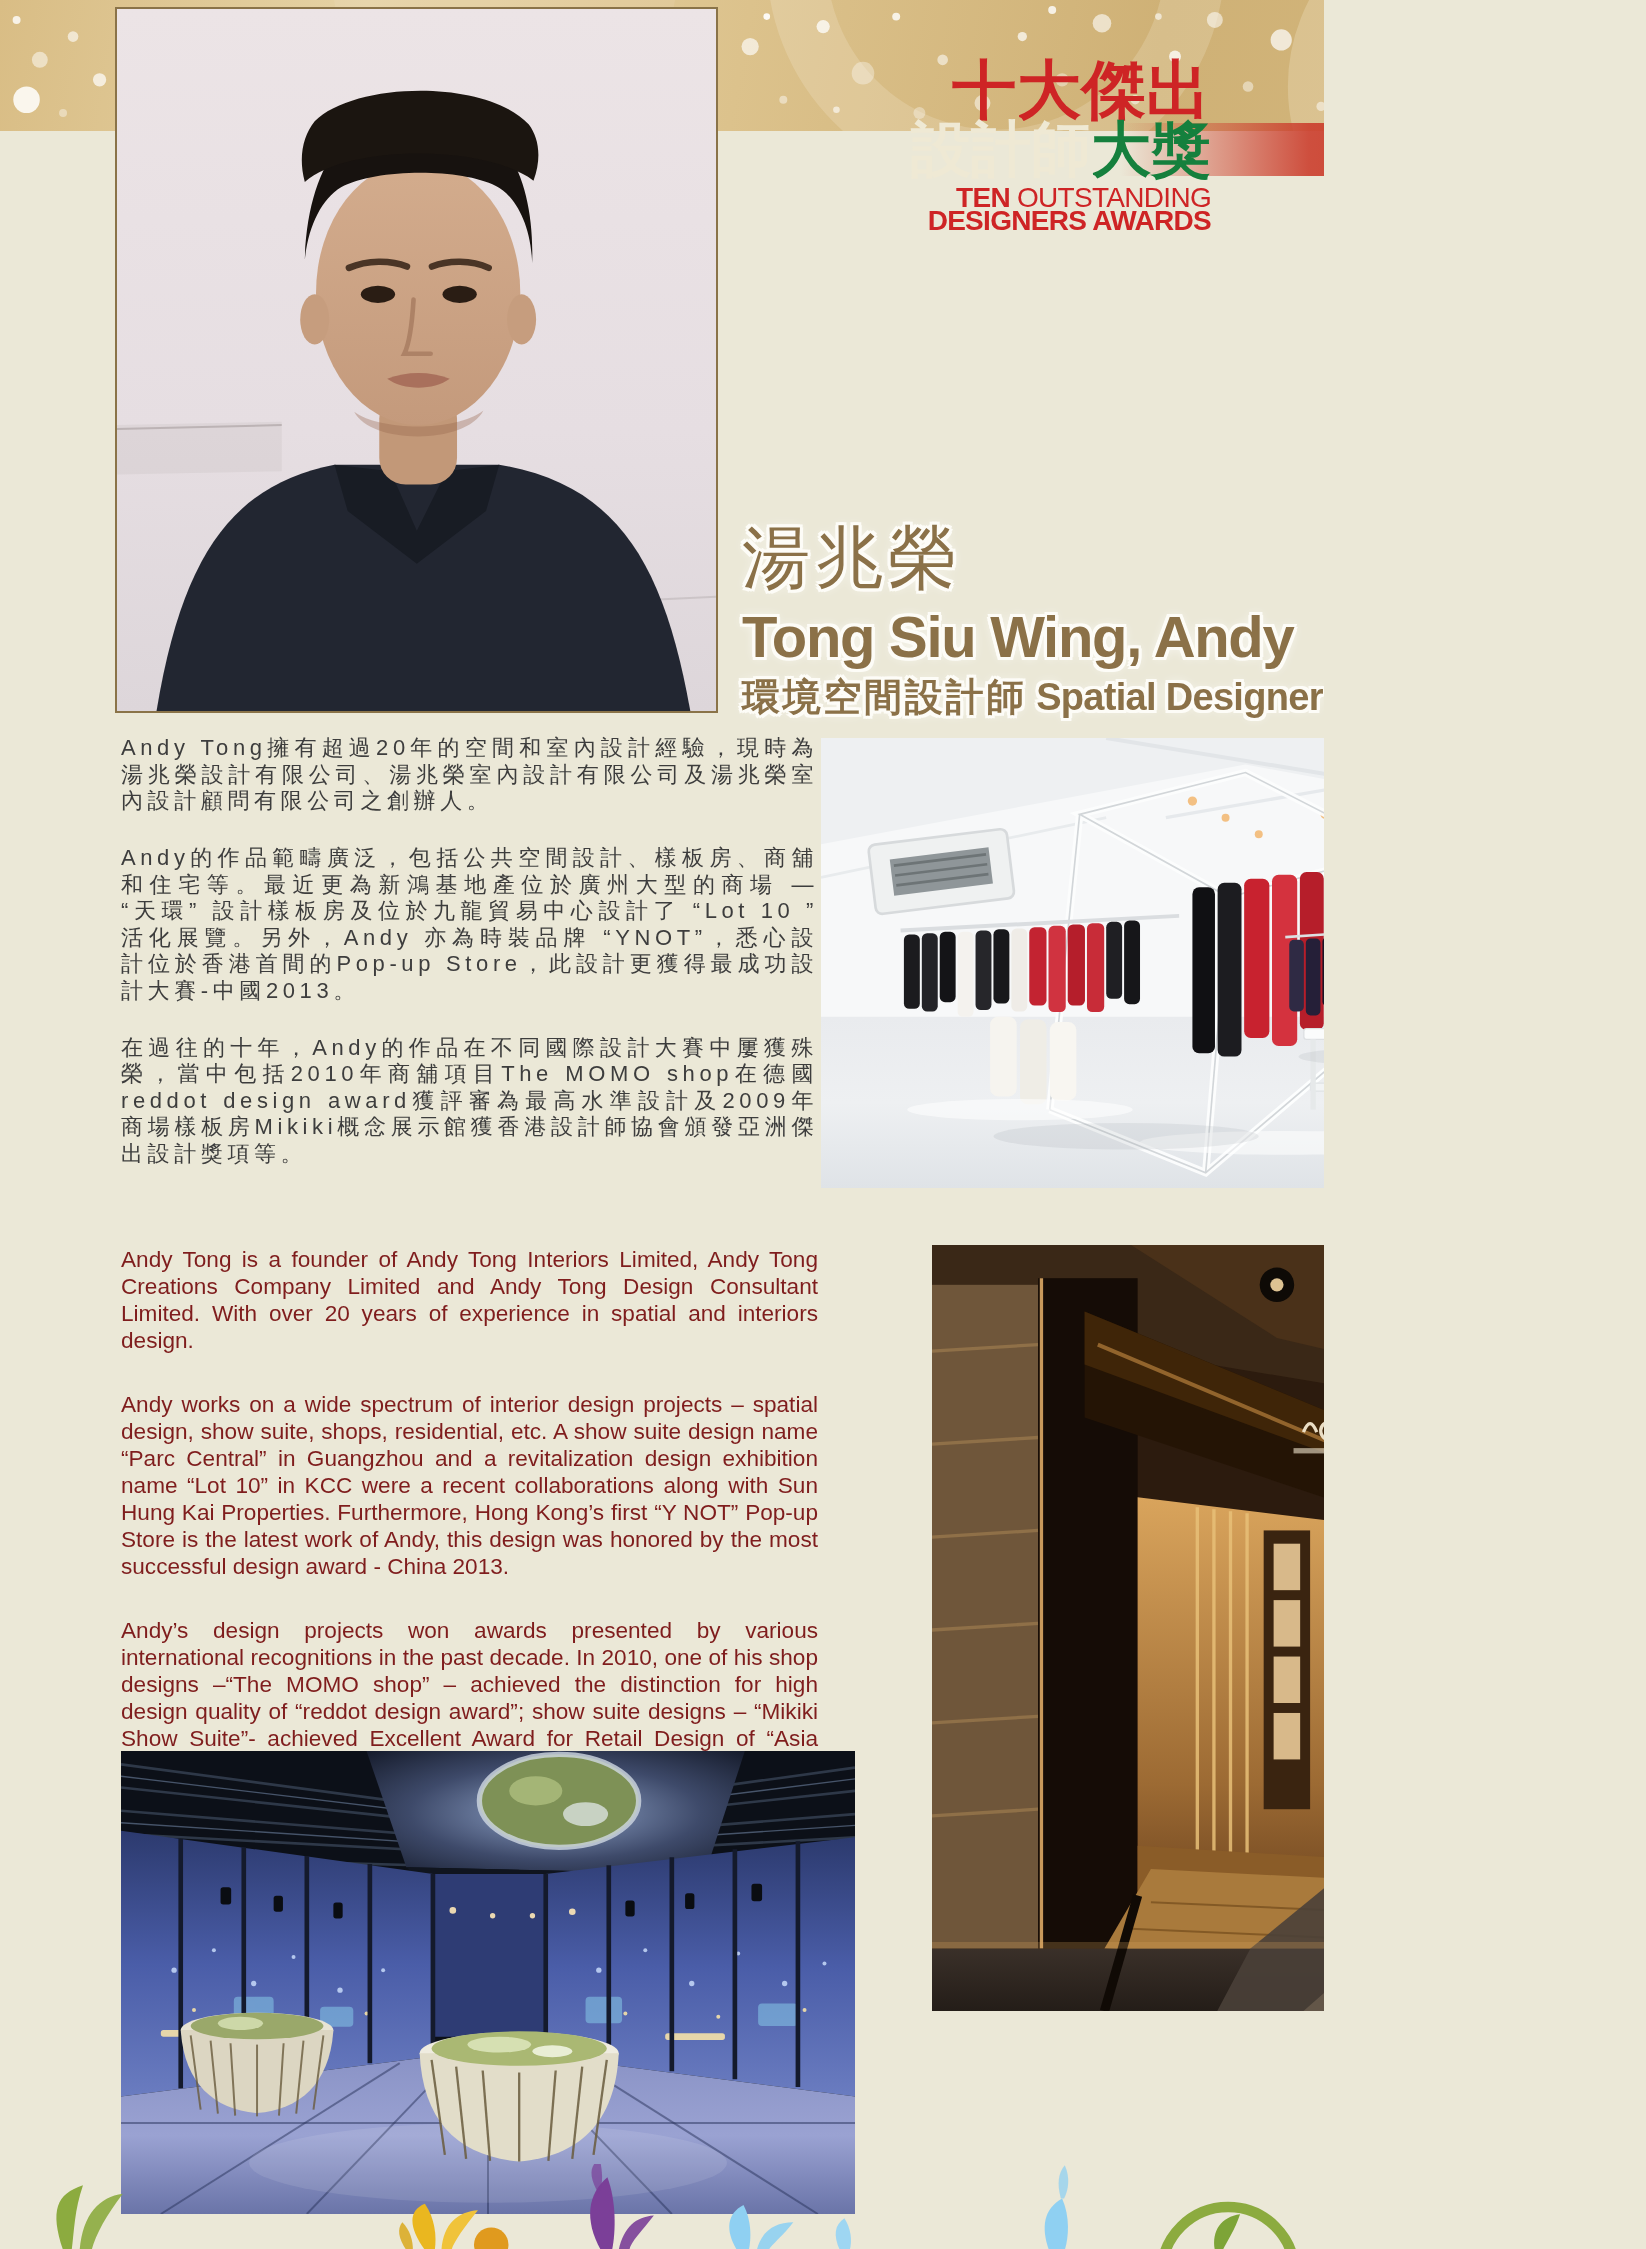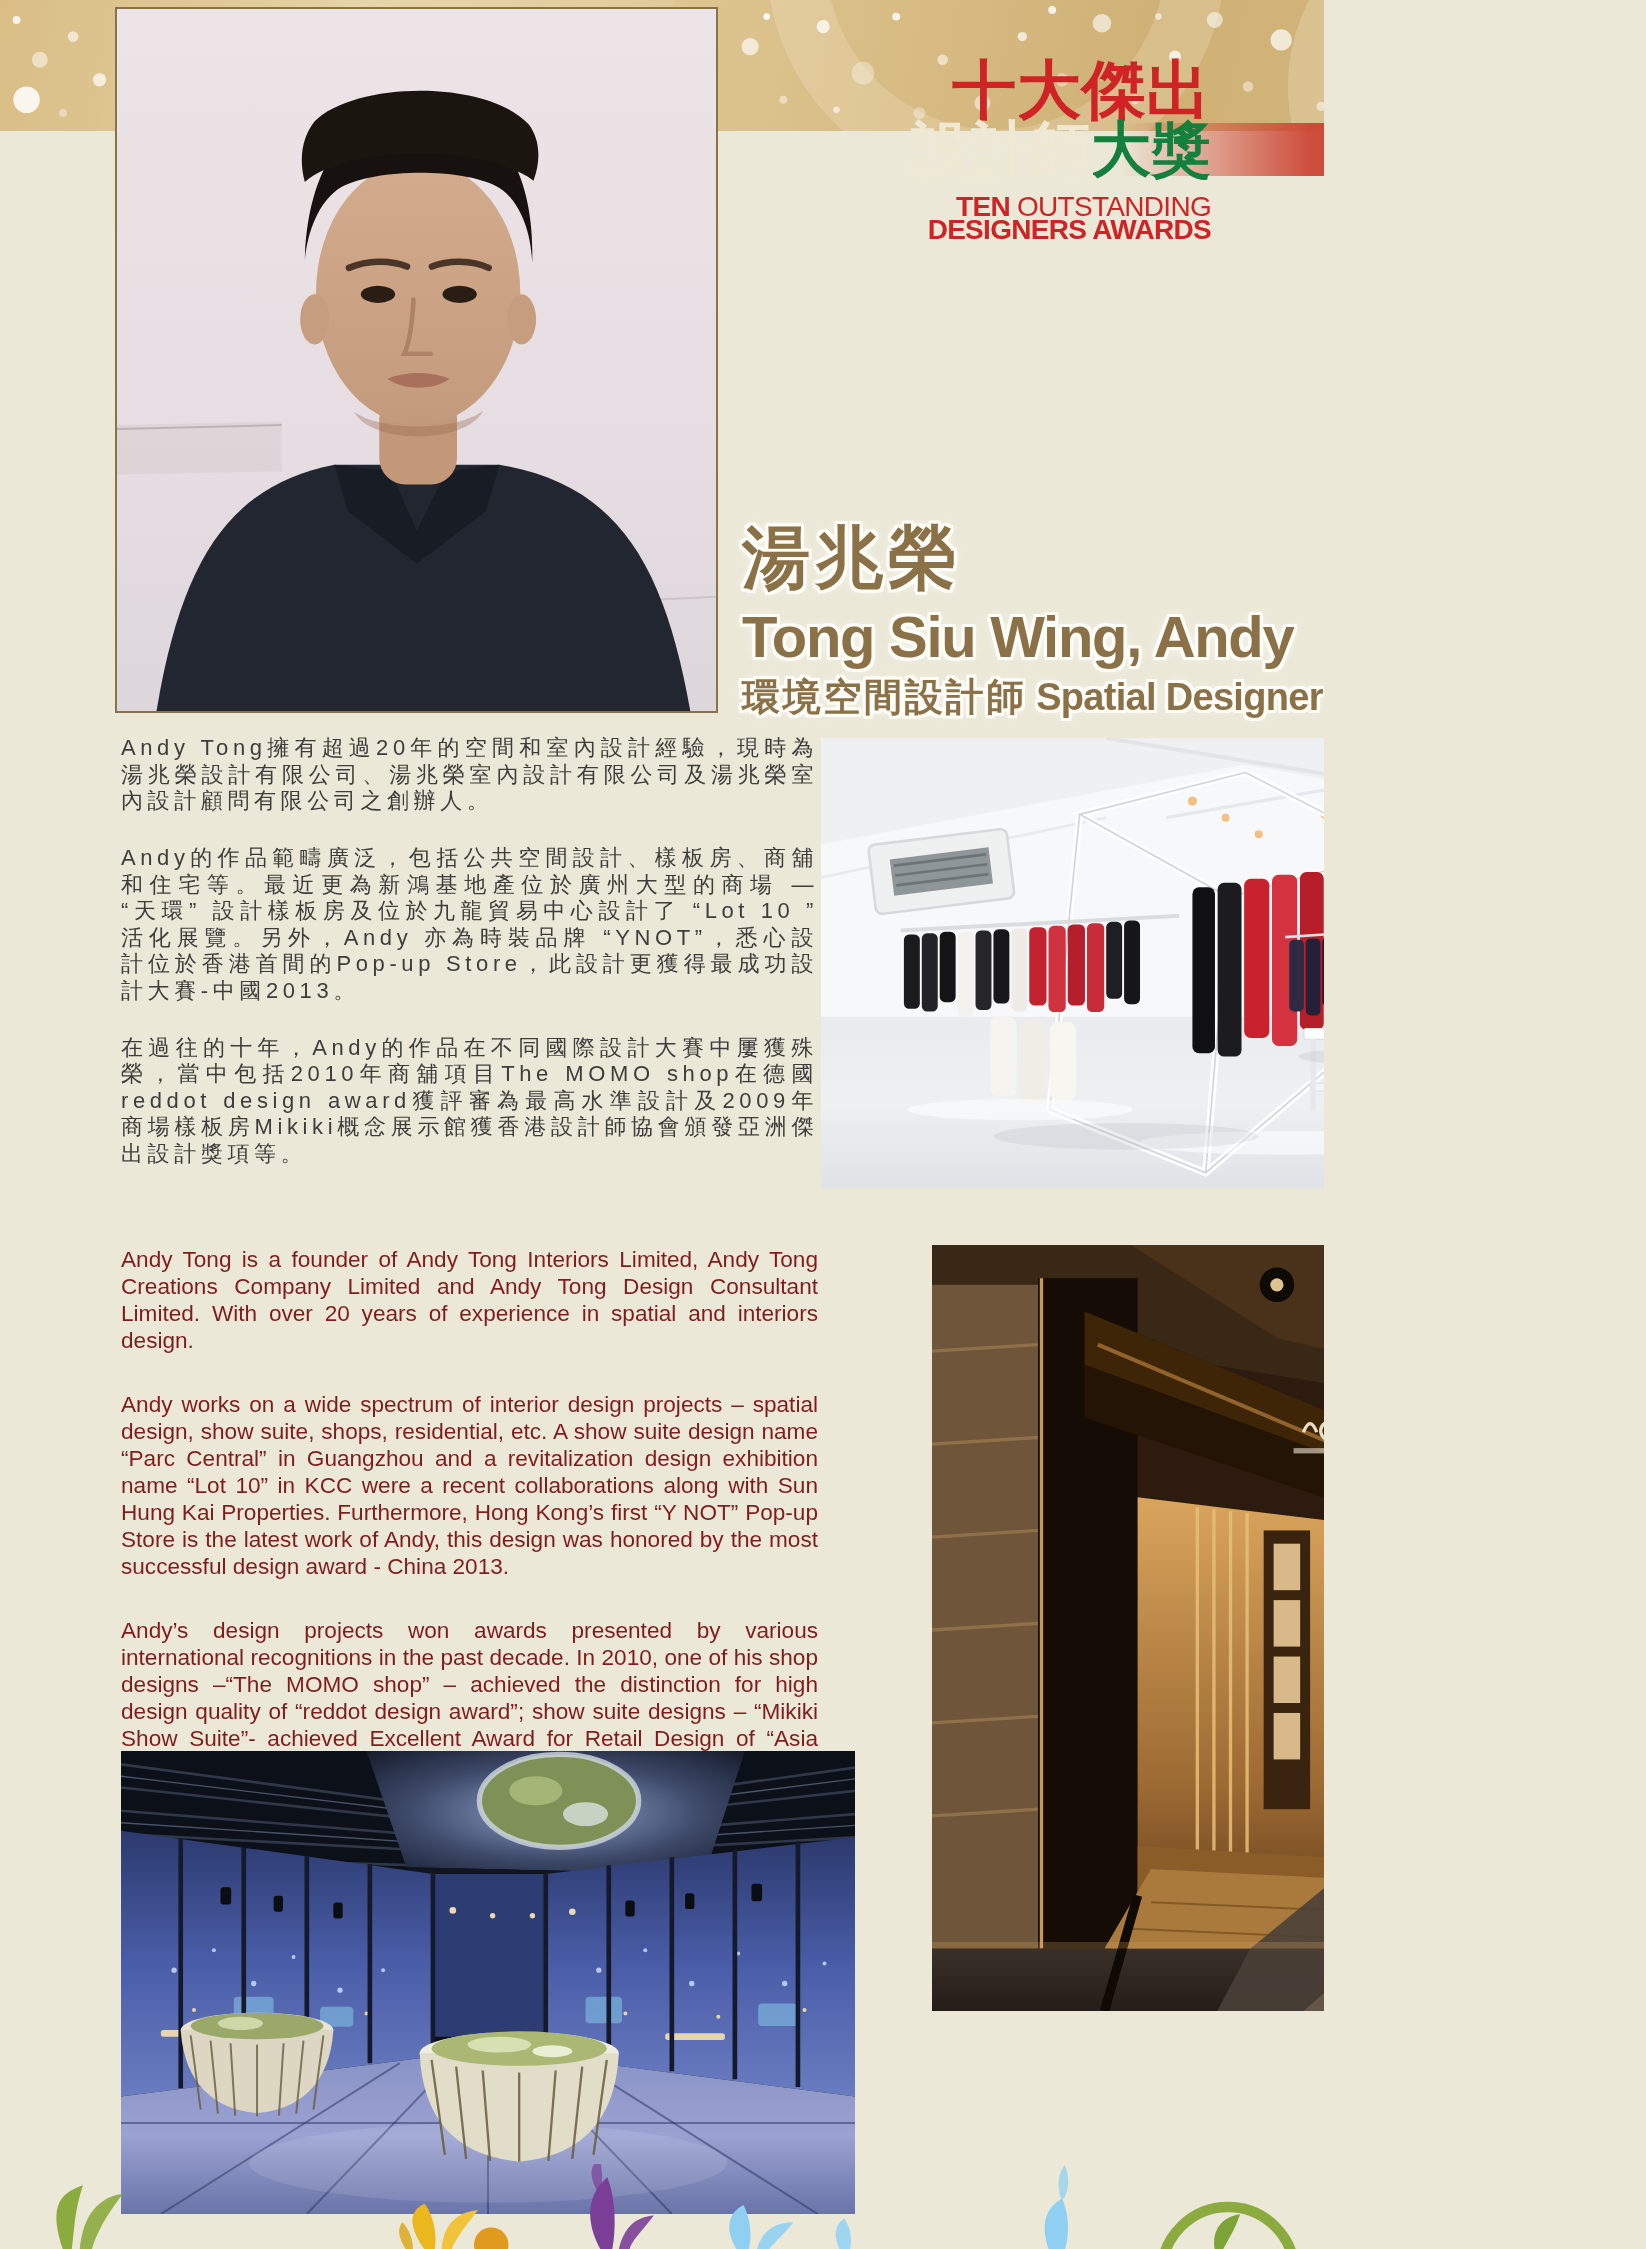--- a/index.html
+++ b/index.html
@@ -10,35 +10,35 @@
     background:linear-gradient(100deg,#d9bd85 0%,#e5d2a4 22%,#dcc28c 45%,#cfb176 70%,#d4b87e 100%);}
   .gold-band svg{display:block;width:100%;height:100%;}
   .red-bar{position:absolute;left:1120px;top:123px;width:315px;height:53px;
     background:linear-gradient(to right,rgba(206,73,54,0) 0%,rgba(206,73,54,.55) 35%,rgba(203,62,45,.9) 60%,#c93f2c 100%);}
   
   .logo{position:absolute;top:60px;right:113px;text-align:right;color:#ce2425;}
   .logo-l1{font-size:64px;font-weight:700;line-height:.95;letter-spacing:0.7px;white-space:nowrap;}
   .logo-l2{font-size:60px;font-weight:700;line-height:1;margin-top:-1.3px;white-space:nowrap;}
   .logo-l2 .light{color:#efe9d4;}
   .logo-l2 .dark{color:#15803d;margin-top:12px;}
-  .logo-l3{font-size:28px;font-weight:400;line-height:24px;margin-top:15px;letter-spacing:-0.7px;white-space:nowrap;}
+  .logo-l3{font-size:28px;font-weight:400;line-height:24px;margin-top:6px;letter-spacing:-0.7px;white-space:nowrap;}
   .logo-l3 .b{font-weight:700;}
   .logo-l4{font-size:28px;font-weight:700;line-height:22.6px;letter-spacing:-0.7px;white-space:nowrap;}
   
   .photo{position:absolute;overflow:hidden;}
   .photo svg{display:block;width:100%;height:100%;}
   .portrait{left:115px;top:6.6px;width:603px;height:706px;border:2.7px solid #8a7348;box-sizing:border-box;}
   .shop{left:821px;top:738px;width:711px;height:450px;}
   .goldint{left:932px;top:1245px;width:599px;height:766px;}
   .blueint{left:121px;top:1751px;width:734px;height:463px;}
   
   .nameblock{position:absolute;left:742px;top:523px;color:#8b7148;
     text-shadow:2.7px 2.7px 0 #fdfcf7,-2.7px 2.7px 0 #fdfcf7,2.7px -2.7px 0 #fdfcf7,-2.7px -2.7px 0 #fdfcf7,
       0 3.3px 0 #fdfcf7,0 -3.3px 0 #fdfcf7,3.3px 0 0 #fdfcf7,-3.3px 0 0 #fdfcf7,0 0 12px rgba(255,255,255,.9);}
-  .name-zh{font-size:68px;font-weight:700;letter-spacing:5.3px;line-height:1;}
+  .name-zh{font-size:68px;font-weight:400;letter-spacing:5.3px;line-height:1;}
   .name-en{font-size:58px;font-weight:700;letter-spacing:-1.3px;line-height:1;margin-top:17px;}
   .title-line{font-size:38px;font-weight:700;line-height:1;margin-top:12px;}
   .title-line .zh{letter-spacing:2.7px;}
   .title-line .en{letter-spacing:-0.7px;margin-left:9.3px;}
   
   .zh-text{position:absolute;left:121px;top:735px;width:697px;color:#3d3d3d;
     font-size:22px;line-height:26.5px;letter-spacing:4.6px;text-align:justify;}
   .zh-text p{margin:0;}
   .zh-text p + p{margin-top:30.5px;}
   .en-text{position:absolute;left:121px;top:1246px;width:697px;color:#7f1d1d;

